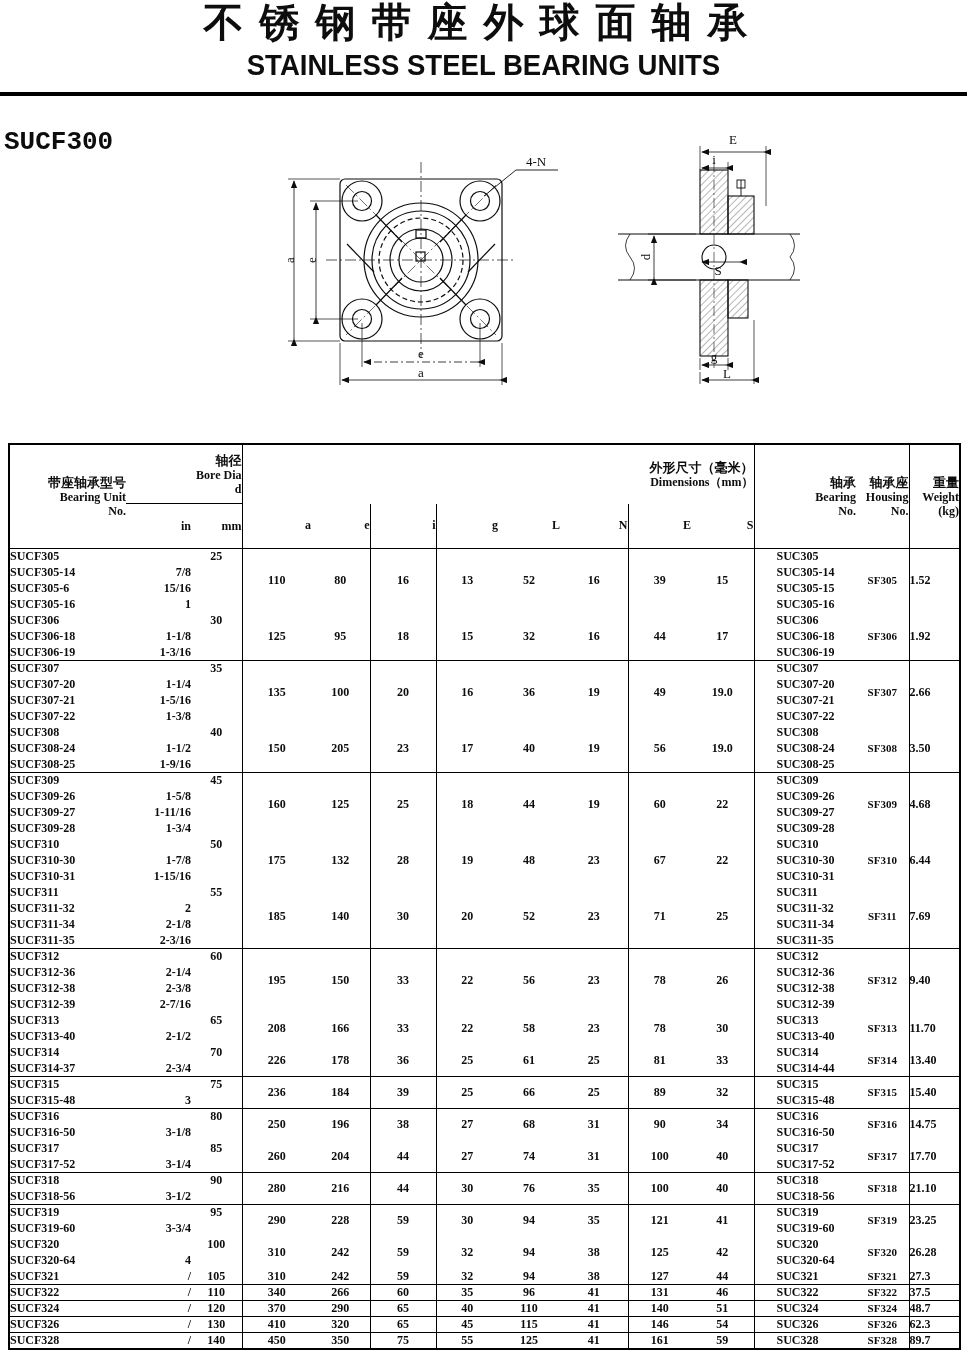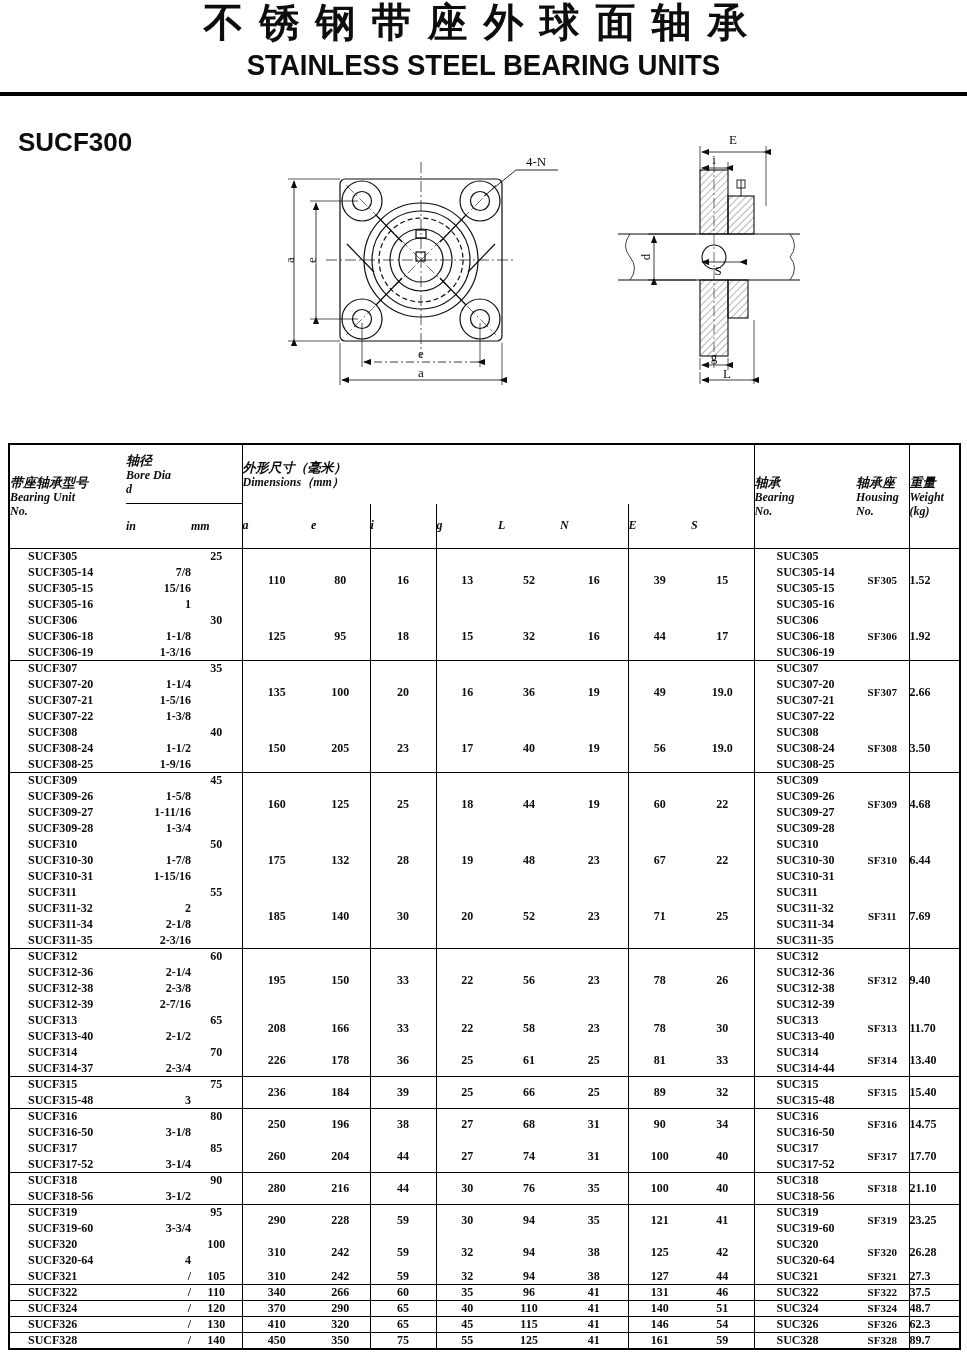--- a/index.html
+++ b/index.html
@@ -14,50 +14,50 @@
     font-family:"Liberation Sans","DejaVu Sans",sans-serif;
   }
   .title-en{
     position:absolute;top:48px;left:0;width:967px;text-align:center;
     font-size:29px;font-weight:bold;line-height:34px;letter-spacing:0px;
     font-family:"Liberation Sans","DejaVu Sans",sans-serif;
     transform:scaleX(0.95);transform-origin:center;
   }
   .rule{position:absolute;top:92px;left:0;width:967px;height:4px;background:#000;}
   .series{
-    position:absolute;top:127px;left:18px;
+    position:absolute;top:127px;left:4px;
     font-size:26px;font-weight:bold;
-    font-family:Liberation Sans, sans-serif;
+    font-family:Liberation Mono, monospace;
   }
   .drawing{position:absolute;}
   #front-view{left:276px;top:146px;}
   #side-view{left:608px;top:122px;}
   svg text{font-family:"Liberation Serif","DejaVu Serif",serif;font-size:13px;fill:#0d0d0d;}
 
   
   .spec-wrap{position:absolute;left:8px;top:443px;}
   table{
     border-collapse:collapse;table-layout:fixed;width:951px;
     border:2px solid #000;font-weight:bold;
   }
   thead{border-bottom:1.6px solid #000;}
   th,td{padding:0;margin:0;vertical-align:middle;font-weight:bold;
         font-size:12px;line-height:13px;overflow:hidden;white-space:nowrap;}
   thead tr.hrow1 th{height:58px;}
   thead tr.hrow2 th{height:44px;}
-  th{text-align:left;font-style:italic;}
+  th{text-align:right;}
   .cnline{font-size:13px;line-height:15px;}
   .enline{font-size:12px;line-height:14px;}
   .b-r{border-right:1.4px solid #000;}
   .b-l{border-left:1.4px solid #000;}
   .t-line{border-top:1.4px solid #000;}
   tbody{border-bottom:0 solid #000;}
   tbody.divider{border-bottom:1.6px solid #000;}
   tbody tr{height:16px;}
-  td.unit{text-align:left;padding-left:18px;}
+  td.unit{text-align:left;padding-left:0;}
   td.in{text-align:right;padding-left:10px;}
   td.mm{text-align:center;}
   td.dim{text-align:center;}
   td.brg{text-align:left;padding-left:22px;}
   td.hsg{text-align:center;font-size:11px;}
   td.wt{text-align:left;}
 </style>
 </head>
 <body>
 
@@ -268,21 +268,21 @@
           <td class="hsg" rowspan="4">SF305</td>
           <td class="wt b-l" rowspan="4">1.52</td>
         </tr>
         <tr>
           <td class="unit">SUCF305-14</td>
           <td class="in">7/8</td>
           <td class="mm b-r"></td>
           <td class="brg b-l">SUC305-14</td>
         </tr>
         <tr>
-          <td class="unit">SUCF305-15</td>
+          <td class="unit">SUCF305-6</td>
           <td class="in">15/16</td>
           <td class="mm b-r"></td>
           <td class="brg b-l">SUC305-15</td>
         </tr>
         <tr>
           <td class="unit">SUCF305-16</td>
           <td class="in">1</td>
           <td class="mm b-r"></td>
           <td class="brg b-l">SUC305-16</td>
         </tr>

